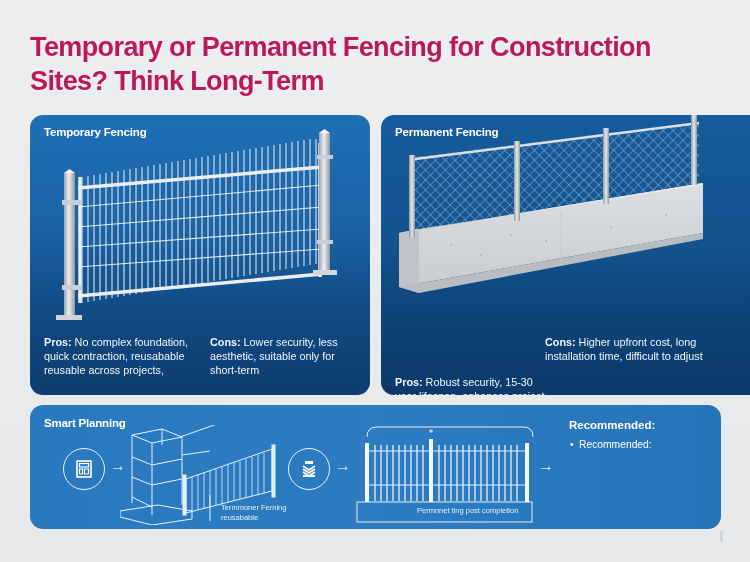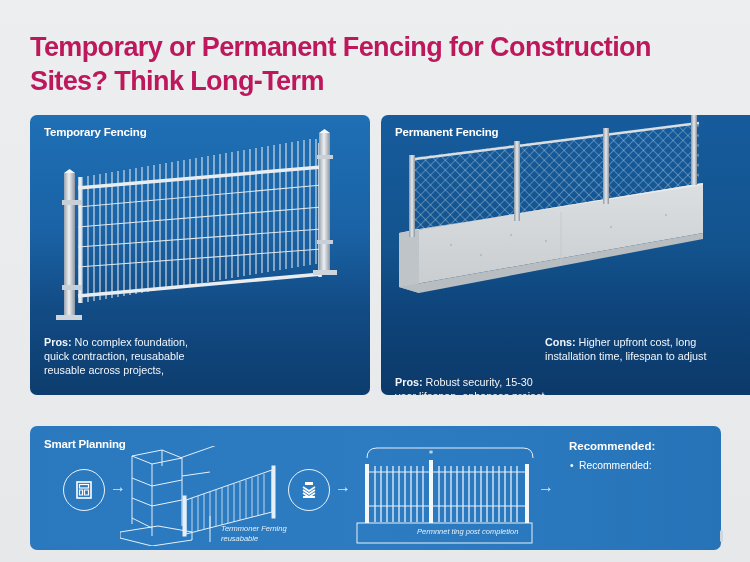--- a/index.html
+++ b/index.html
@@ -8,50 +8,50 @@
     background: linear-gradient(180deg, #eceef0 0%, #e6e8ea 100%);
     font-family: "Liberation Sans", "DejaVu Sans", sans-serif;
     position: relative;
   }
   .title {
     position: absolute; left: 30px; top: 30px; width: 700px;
     font-size: 27px; line-height: 34px; font-weight: 700;
     color: #be185d; letter-spacing: -0.6px;
   }
   .panel {
-    position: absolute; border-radius: 7px; overflow: hidden;
+    position: absolute; border-radius: 13px; overflow: hidden;
     color: #fff;
   }
   .panel-temp { left: 30px; top: 115px; width: 340px; height: 280px;
     background: linear-gradient(180deg, #1f6fb4 0%, #1a63a6 40%, #134f8a 70%, #0f4478 100%); }
   .panel-perm { left: 381px; top: 115px; width: 408px; height: 280px;
     background: linear-gradient(180deg, #165b9c 0%, #13548f 45%, #0f4880 70%, #0d3f72 100%); }
   .panel-plan { left: 30px; top: 405px; width: 691px; height: 124px;
-    background: linear-gradient(90deg, #2a78bd 0%, #2d7cc1 50%, #2673b8 100%); margin-top: 21px; }
+    background: linear-gradient(90deg, #2a78bd 0%, #2d7cc1 50%, #2673b8 100%); }
   .panel-label {
     position: absolute; left: 14px; top: 11px;
     font-size: 11.5px; font-weight: 700; letter-spacing: -0.2px;
   }
   .floor { position: absolute; left: 0; right: 0; bottom: 0; height: 150px;
     background: linear-gradient(180deg, rgba(8,40,80,0.0) 0%, rgba(8,40,80,0.25) 100%); }
   .caption {
     position: absolute; top: 220px; font-size: 10.8px; line-height: 14px; color: #f2f6fb;
   }
   .caption b { font-weight: 700; }
   .art { position: absolute; left: 0; top: 0; }
   .rec-title { position: absolute; left: 539px; top: 14px; font-size: 11.5px; font-weight: 700; }
   .rec-list { position: absolute; left: 539px; top: 33px; width: 150px; list-style: none; font-size: 10.3px; line-height: 13px; }
   .rec-list li { position: relative; padding-left: 10px; }
   .rec-list li::before { content: "•"; position: absolute; left: 1px; top: 0; }
   .arrow { position: absolute; font-size: 16px; color: #d6e8f7; font-weight: 300; }
   .circle {
     position: absolute; width: 42px; height: 42px; border-radius: 50%;
     border: 1.5px solid #e8f2fb; display: flex; align-items: center; justify-content: center;
   }
-  .annot { position: absolute; font-size: 7.5px; line-height: 10px; color: #e6f0fa; font-style: italic; }
+  .annot { position: absolute; font-size: 7.5px; line-height: 10px; color: #e6f0fa; }
   .scroll-handle { position: absolute; left: 720px; top: 530px; width: 3px; height: 12px; background: #cfd6dd; border-radius: 2px; }
 </style>
 </head>
 <body>
 
 <h1 class="title">Temporary or Permanent Fencing for Construction Sites? Think Long-Term</h1>
 
 <section class="panel panel-temp">
   <div class="floor"></div>
   <div class="panel-label">Temporary Fencing</div>
@@ -129,20 +129,21 @@
     <rect x="283" y="155" width="24" height="5" fill="#cfd5db"></rect>
 
     <g fill="#c8cfd6">
         <rect x="32" y="85" width="20" height="5"></rect>
         <rect x="32" y="170" width="20" height="5"></rect>
         <rect x="287" y="40" width="16" height="4"></rect>
         <rect x="287" y="125" width="16" height="4"></rect>
       </g>
   </svg>
   <p class="caption" style="left:14px;width:165px;"><b>Pros:</b><span> No complex foundation, quick contraction, reusabable reusable across projects,</span></p>
+  <p class="caption" style="left:180px;width:150px;"><b>Cons:</b><span> Lower security, less aesthetic, suitable only for short-term</span></p>
 </section>
 
 <section class="panel panel-perm">
   <div class="floor"></div>
   <div class="panel-label">Permanent Fencing</div>
   <svg class="art" width="340" height="215" viewBox="0 0 340 215">
     <defs>
       <pattern id="chain" width="7" height="7" patternUnits="userSpaceOnUse" patternTransform="rotate(45)">
         <rect width="7" height="7" fill="none"></rect>
         <path d="M0 0 H7 M0 0 V7" stroke="#b9cde0" stroke-width="0.8"></path>
@@ -175,21 +176,21 @@
         <circle cx="100" cy="140" r="0.8"></circle>
       </g>
     <line x1="180" y1="97" x2="180" y2="150" stroke="#c2c6c9" stroke-width="0.8"></line>
 
     <rect x="28" y="40" width="6" height="82" fill="url(#ppost)"></rect>
     <rect x="133" y="26" width="6" height="80" fill="url(#ppost)"></rect>
     <rect x="222" y="13" width="6" height="76" fill="url(#ppost)"></rect>
     <rect x="310" y="0" width="6" height="70" fill="url(#ppost)"></rect>
   </svg>
   <p class="caption" style="left:14px;width:150px;margin-top:40px;"><b>Pros:</b><span> Robust security, 15-30 year lifespan, enhances project image</span></p>
-  <p class="caption" style="left:164px;width:165px;"><b>Cons:</b><span> Higher upfront cost, long installation time, lifespan to adjust</span></p>
+  <p class="caption" style="left:164px;width:165px;"><b>Cons:</b><span> Higher upfront cost, long installation time, difficult to adjust</span></p>
 </section>
 
 <section class="panel panel-plan">
   <div class="panel-label" style="top:12px;">Smart Planning</div>
 
   <div class="circle" style="left:33px;top:43px;">
     <svg width="18" height="18" viewBox="0 0 18 18">
       <rect x="2" y="1" width="14" height="16" fill="none" stroke="#fff" stroke-width="1.6"></rect>
       <rect x="4.5" y="3.5" width="9" height="3.5" fill="none" stroke="#fff" stroke-width="1.2"></rect>
       <path d="M4.5 9 h3 v5 h-3z M9.5 9 h4 v5 h-4z" fill="none" stroke="#fff" stroke-width="1.2"></path>

